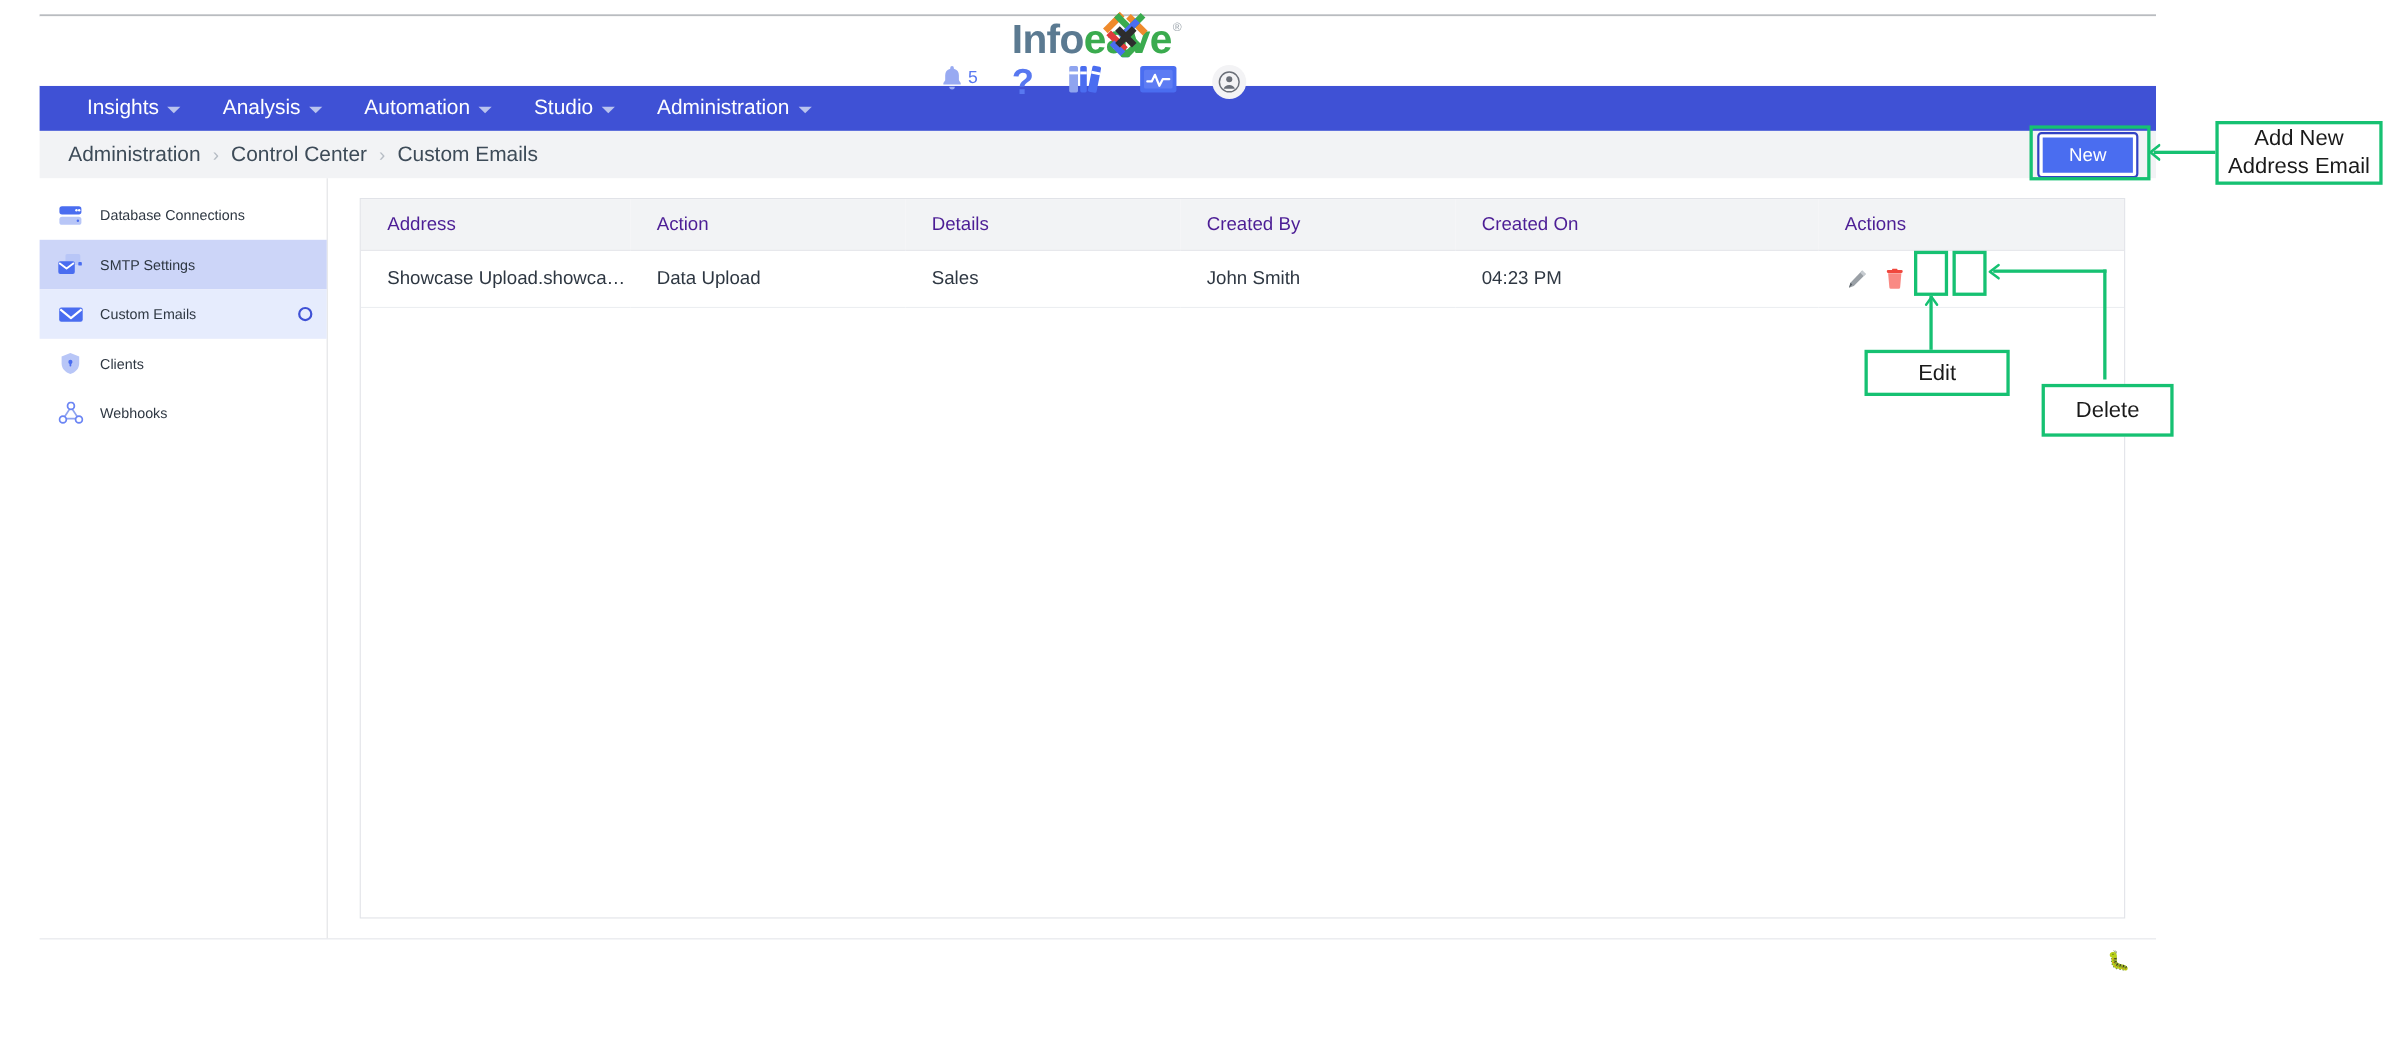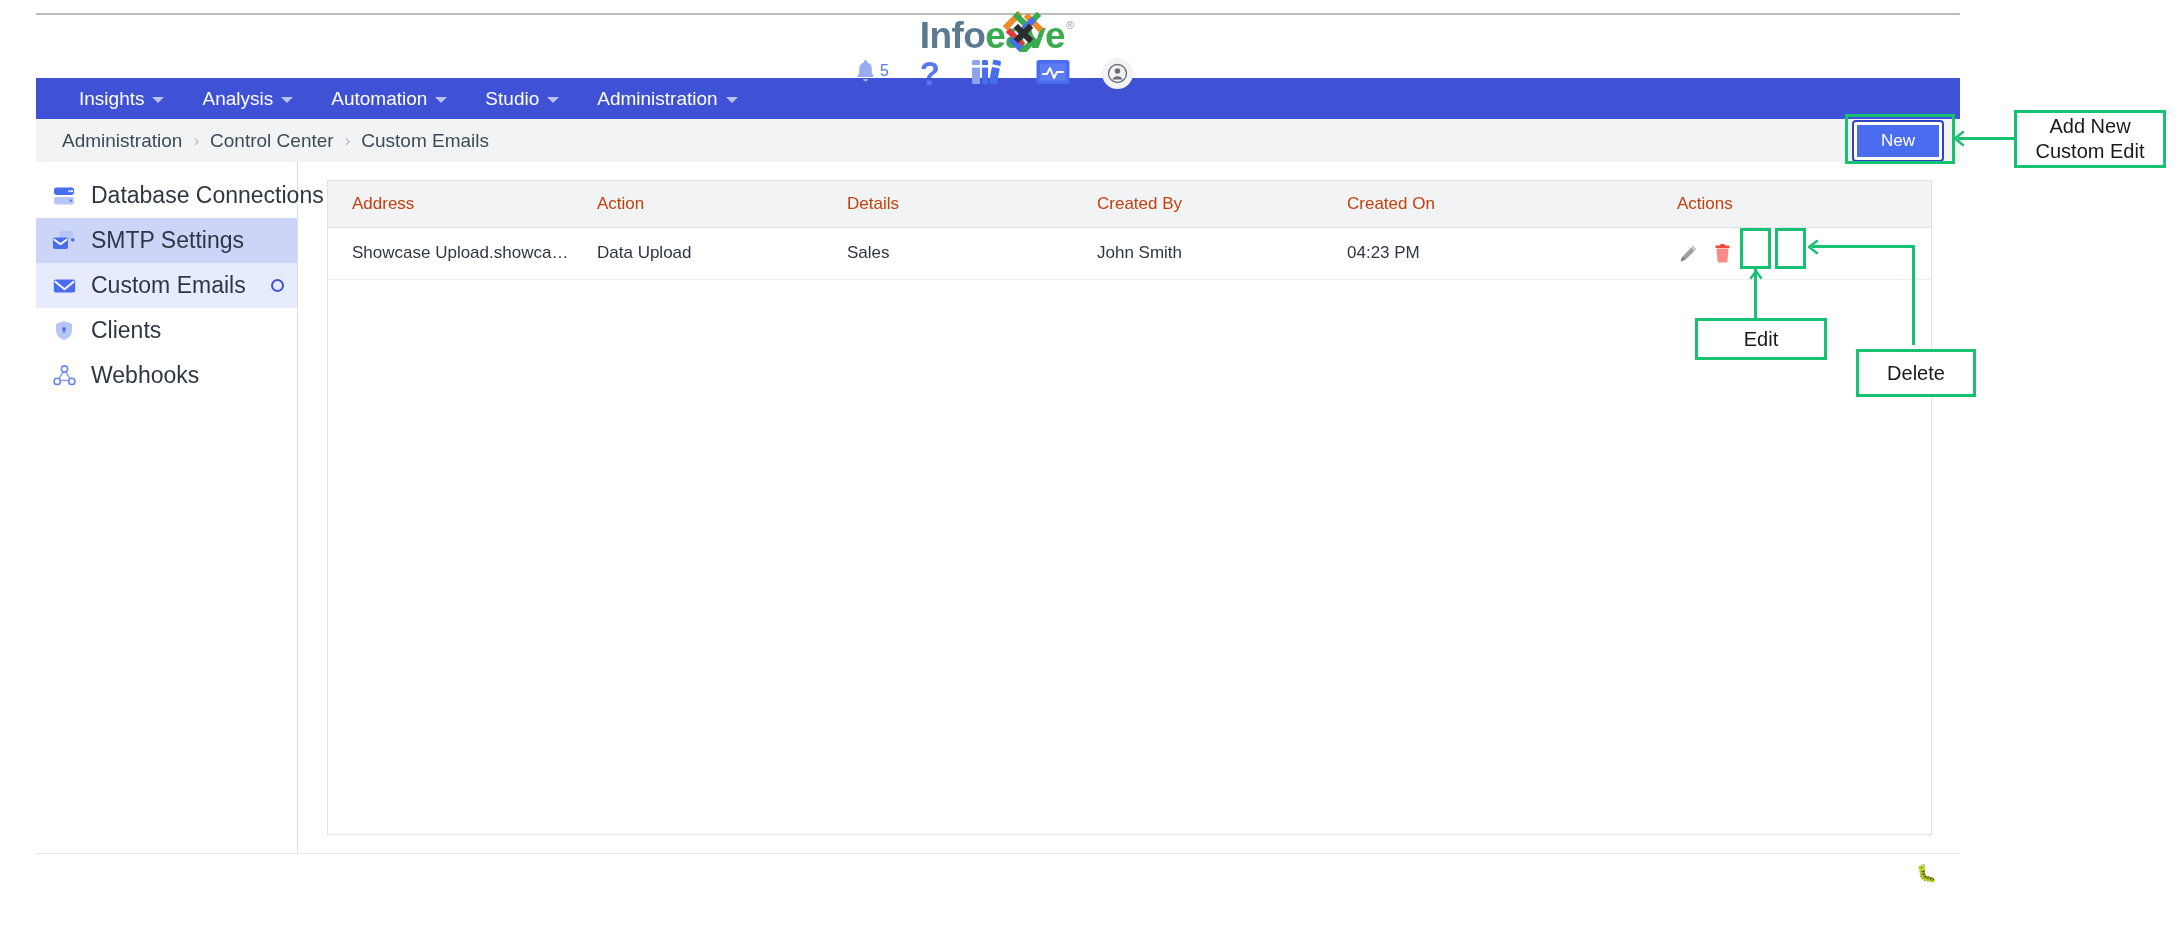--- a/index.html
+++ b/index.html
@@ -92,35 +92,35 @@
 
   .sidebar {
     width: 262px; border-right:1px solid #dcdee2; background:#fff; padding-top:11px;
   }
   .side-item {
     display:flex; align-items:center; height:45px; padding-left:16px;
     cursor:pointer; position:relative; gap:15px;
   }
   .side-item.active-dark { background:#ccd5f8; }
   .side-item.active-light { background:#e6ecfd; }
-  .side-label { font-size:23px; color:#2e3742; white-space:nowrap; }
+  .side-label { font-size:13px; color:#2e3742; white-space:nowrap; }
   .side-icon { width:24px; height:24px; display:flex; align-items:center; justify-content:center; flex:0 0 24px;}
   .side-ring {
     position:absolute; right:13px; width:13px; height:13px;
     border:2.4px solid #3f51d5; border-radius:50%;
   }
 
   .main-area { flex:1; padding: 18px 28px 0 29px; background:#fff; }
   .table-card {
     border:1px solid #e1e3e8; background:#fff; height: 655px; overflow:hidden;
   }
   table.grid { width:100%; border-collapse:collapse; table-layout:fixed; }
   table.grid thead th {
     background:#f2f3f5; text-align:left; font-weight:400;
-    font-size:17px; color:#c2410c; height:46px;
+    font-size:17px; color:#4c1d95; height:46px;
     padding: 0 0 0 24px; border-bottom:1px solid #e1e3e8;
     white-space:nowrap;
   }
   table.grid tbody td {
     height:52px; font-size:17px; color:#2e3742; padding: 0 0 0 24px;
     border-bottom:1px solid #eceef1; white-space:nowrap;
     overflow:hidden; text-overflow:ellipsis;
   }
   .col-address { width:245px; }
   .col-action  { width:250px; }
@@ -397,21 +397,21 @@
   <div class="anno anno-box" style="left:1845px; top:114px; width:110px; height:50px;"></div>
 
   <div class="anno anno-line" style="left:1958px; top:137px; width:57px; height:3px;"></div>
   <div class="anno" style="left:1952px; top:130px; width:12px; height:17px;">
     <svg width="12" height="17" viewBox="0 0 12 17">
       <polyline points="11,2 3,8.5 11,15" fill="none" stroke="#16c172" stroke-width="2.4" stroke-linecap="round" stroke-linejoin="round"></polyline>
     </svg>
   </div>
   <div class="anno anno-label" style="left:2014px; top:110px; width:152px; height:58px; flex-direction:column;">
     <span>Add New</span>
-    <span>Custom Edit</span>
+    <span>Address Email</span>
   </div>
 
   <div class="anno anno-box" style="left:1740px; top:228px; width:31px; height:41px;"></div>
 
   <div class="anno anno-line" style="left:1754px; top:269px; width:3px; height:50px;"></div>
   <div class="anno" style="left:1749px; top:266px; width:14px; height:11px;">
     <svg width="14" height="11" viewBox="0 0 14 11">
       <polyline points="2,9 7,2 12,9" fill="none" stroke="#16c172" stroke-width="2.2" stroke-linecap="round" stroke-linejoin="round"></polyline>
     </svg>
   </div>

